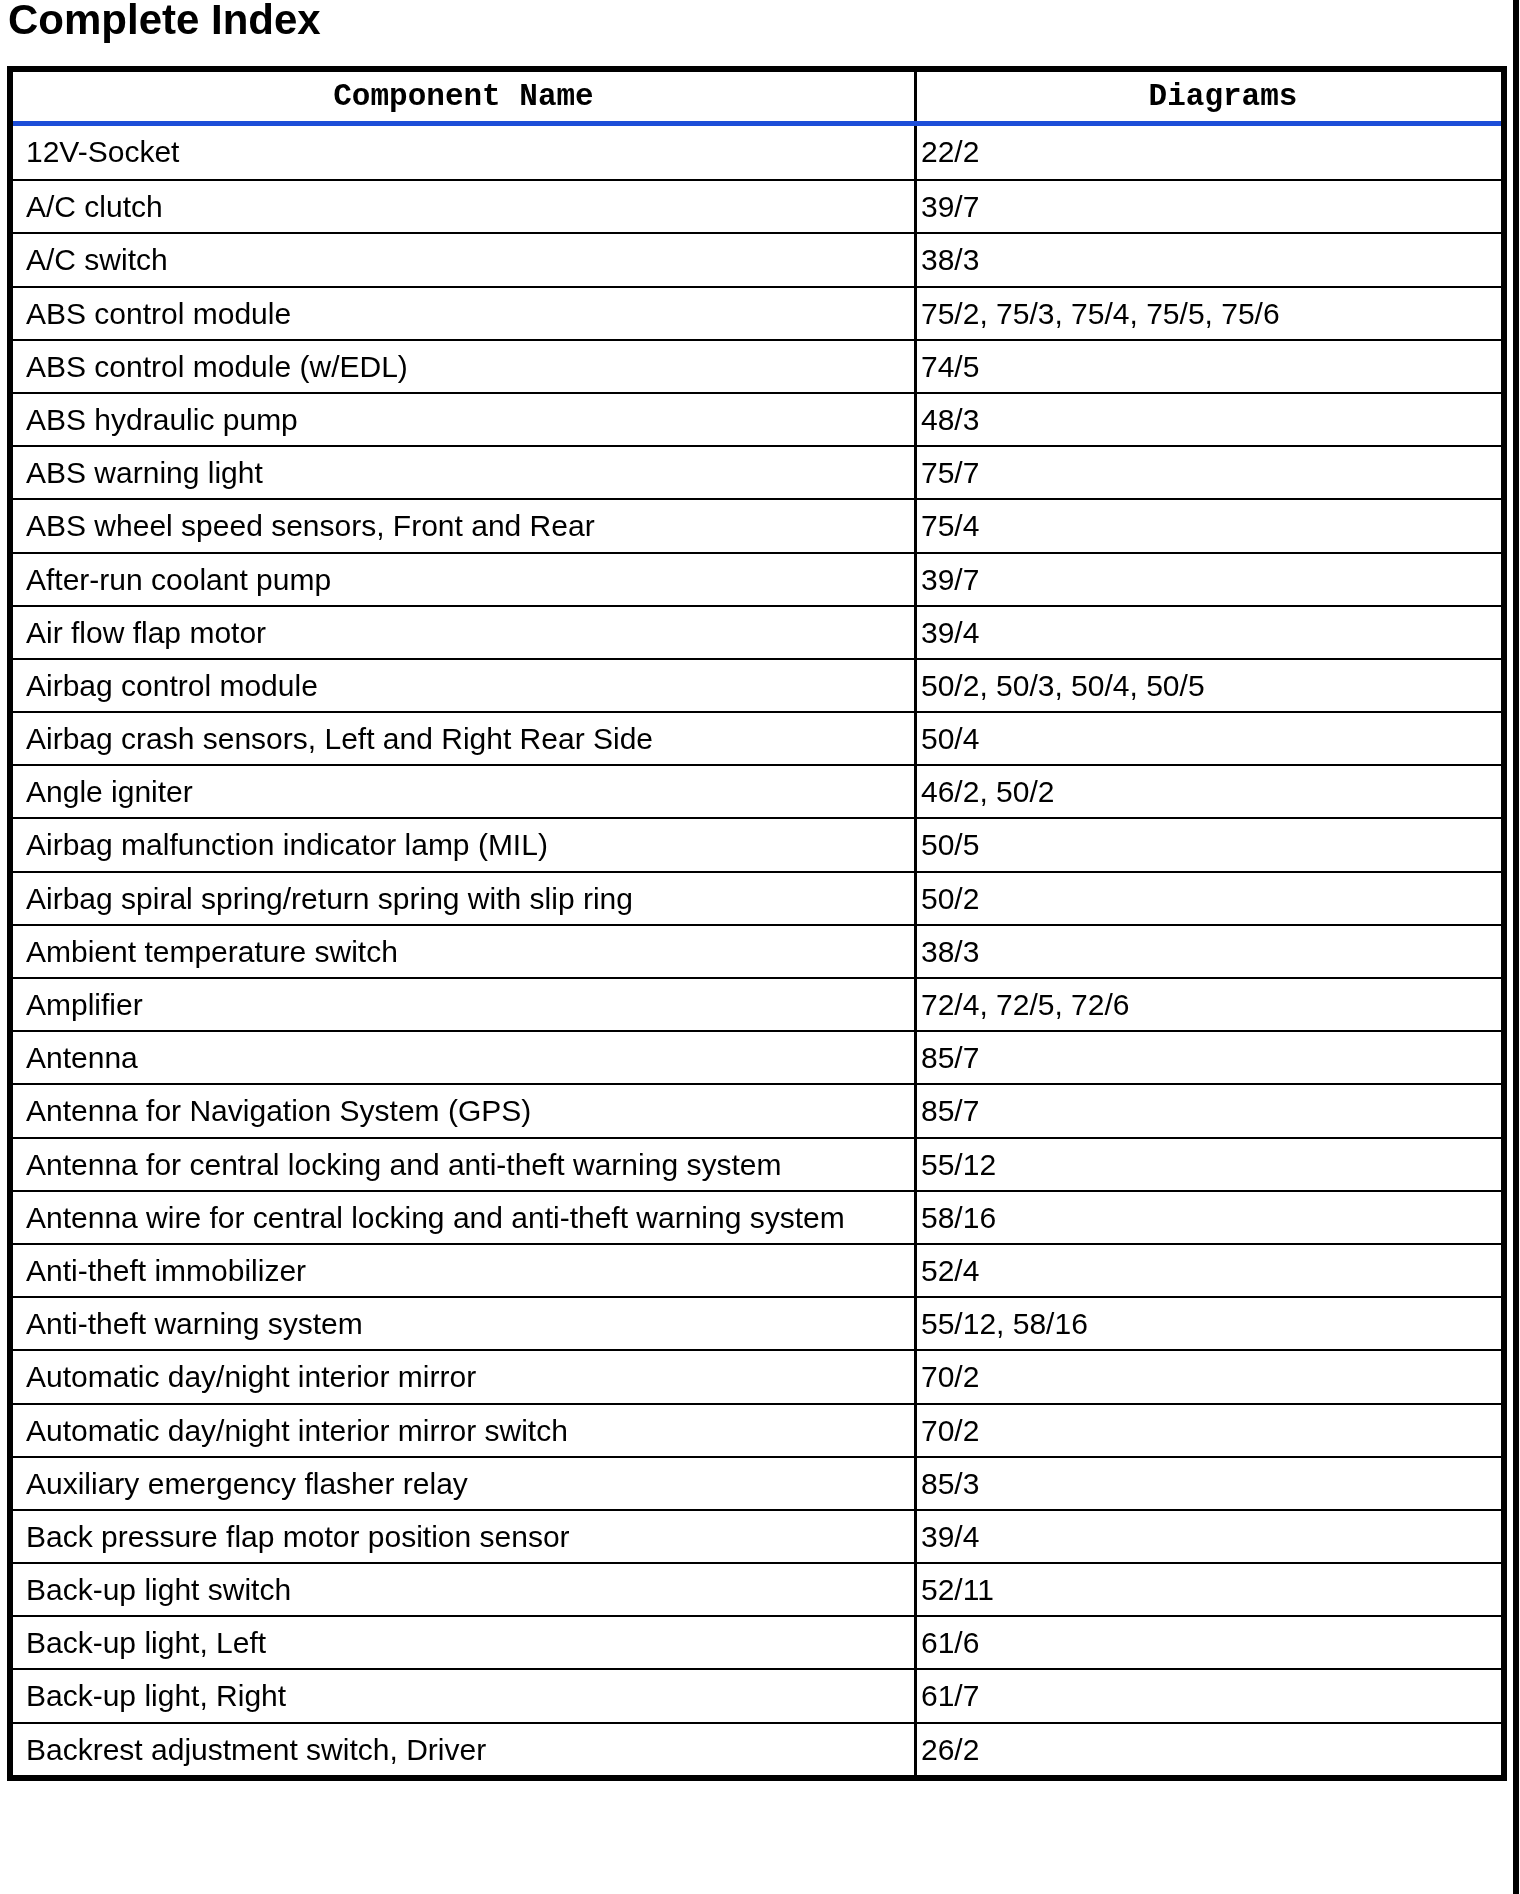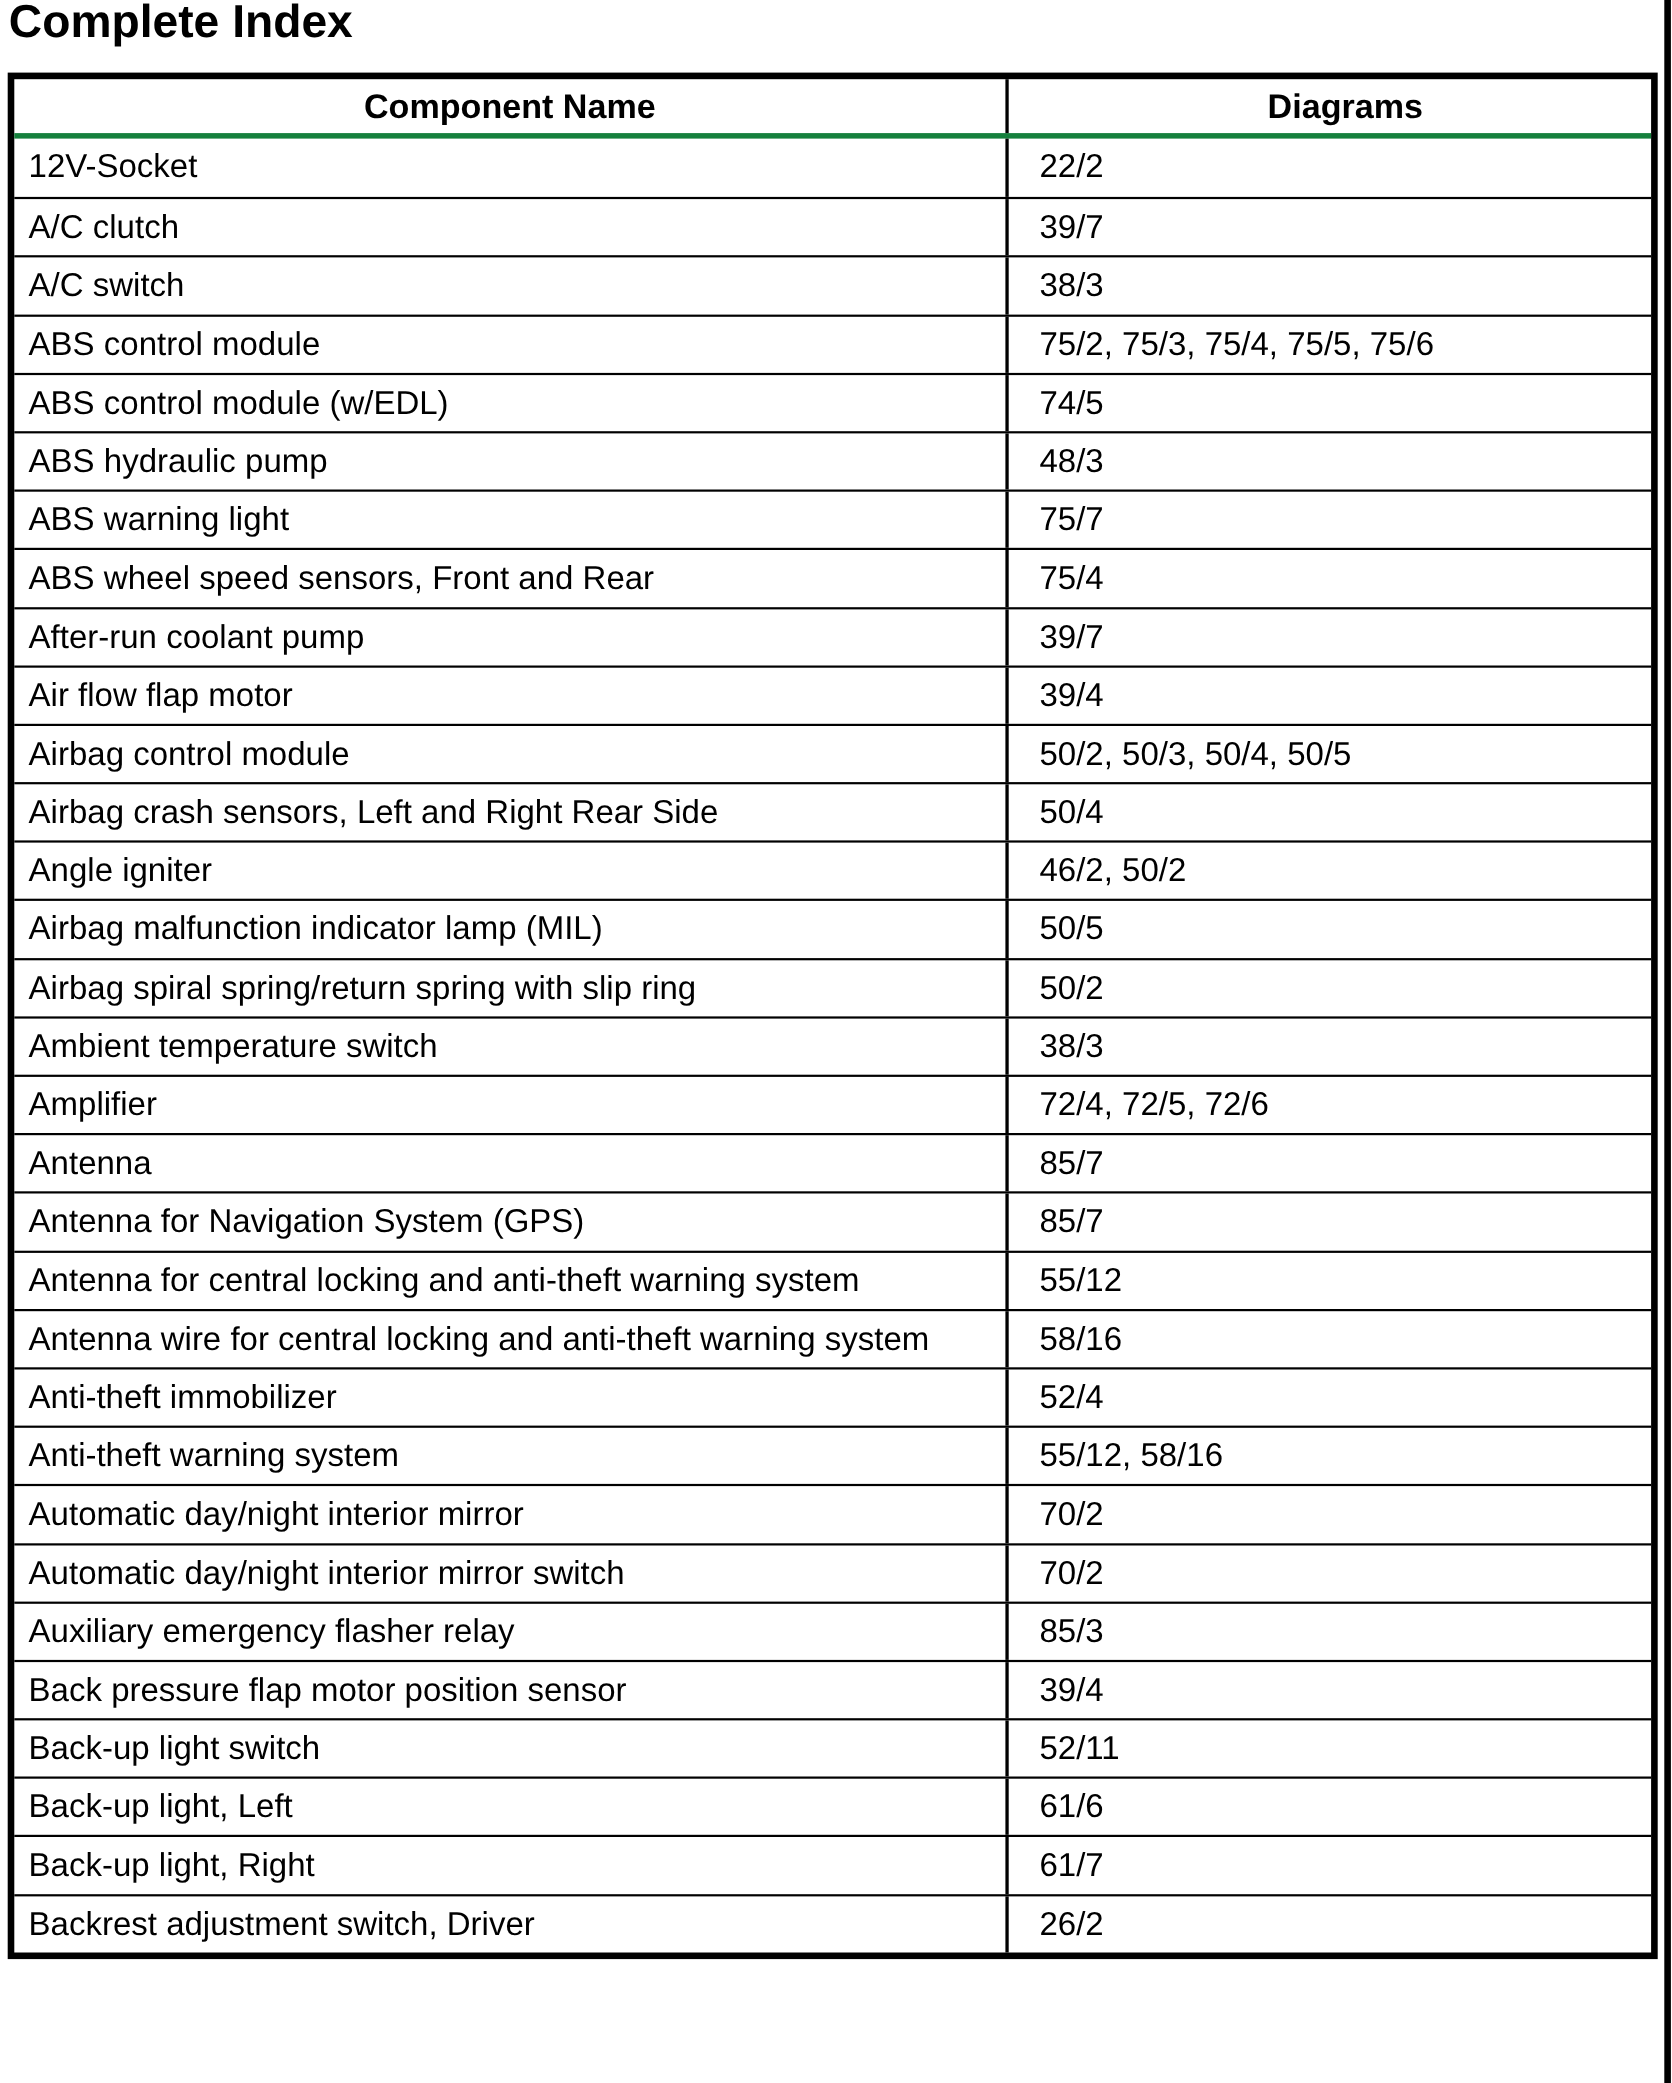--- a/index.html
+++ b/index.html
@@ -39,21 +39,22 @@
     left: 7px;
     width: 1500px;
     box-sizing: border-box;
     border: 6px solid #000000;
     background: #ffffff;
   }
   .header-row {
     display: flex;
     box-sizing: border-box;
     height: 54px;
-    border-bottom: 5px solid #15803d;
+    border-bottom: 5px solid #1d4ed8;
+    font-family: Liberation Mono, monospace;
   }
   .header-cell {
     box-sizing: border-box;
     display: flex;
     align-items: center;
     justify-content: center;
     font-size: 31px;
     font-weight: bold;
     line-height: 1;
     white-space: nowrap;
@@ -72,21 +73,21 @@
   }
   .cell {
     box-sizing: border-box;
     font-size: 30px;
     line-height: 33px;
     padding: 9px 6px 0 13px;
     overflow: hidden;
     white-space: nowrap;
   }
   .cell.comp { width: 901px; }
-  .cell.diag { flex: 1; border-left: 3px solid #000000; padding-left: 28px; }
+  .cell.diag { flex: 1; border-left: 3px solid #000000; padding-left: 4px; }
 </style>
 </head>
 <body>
 
 <div class="page-title">Complete Index</div>
 
 <div class="page-edge-line"></div>
 
 <div class="index-table">
   <div class="header-row">

